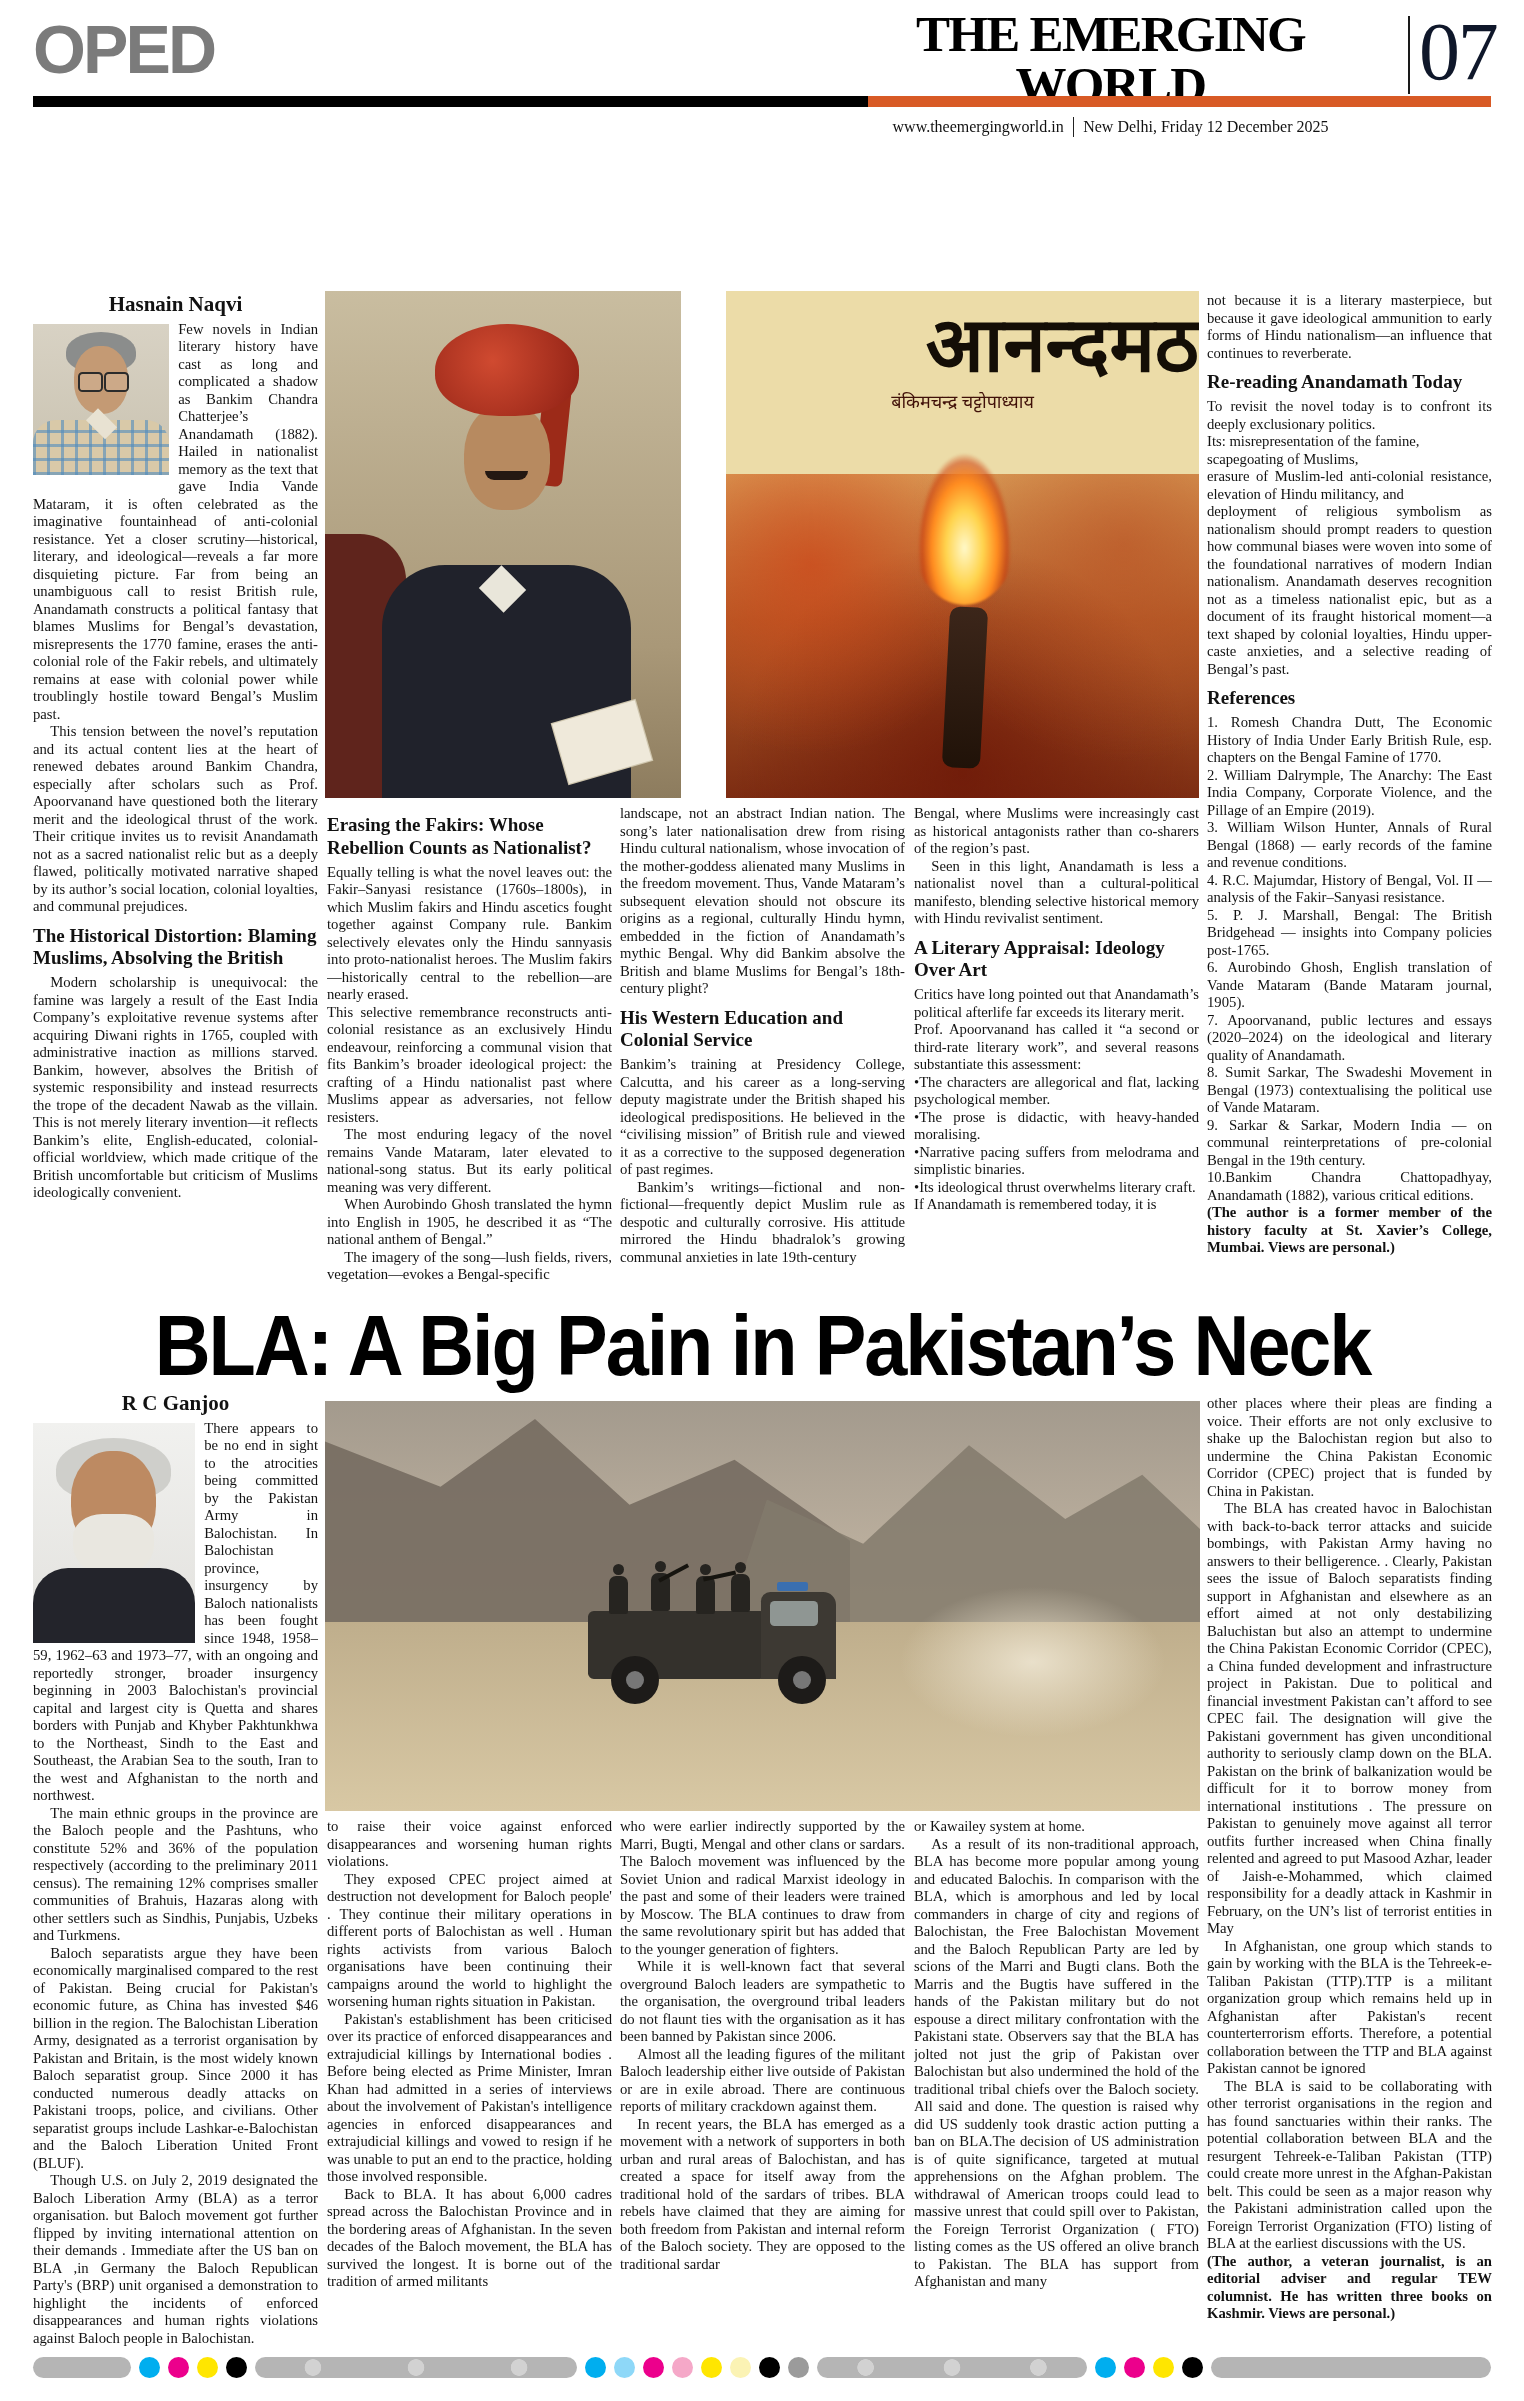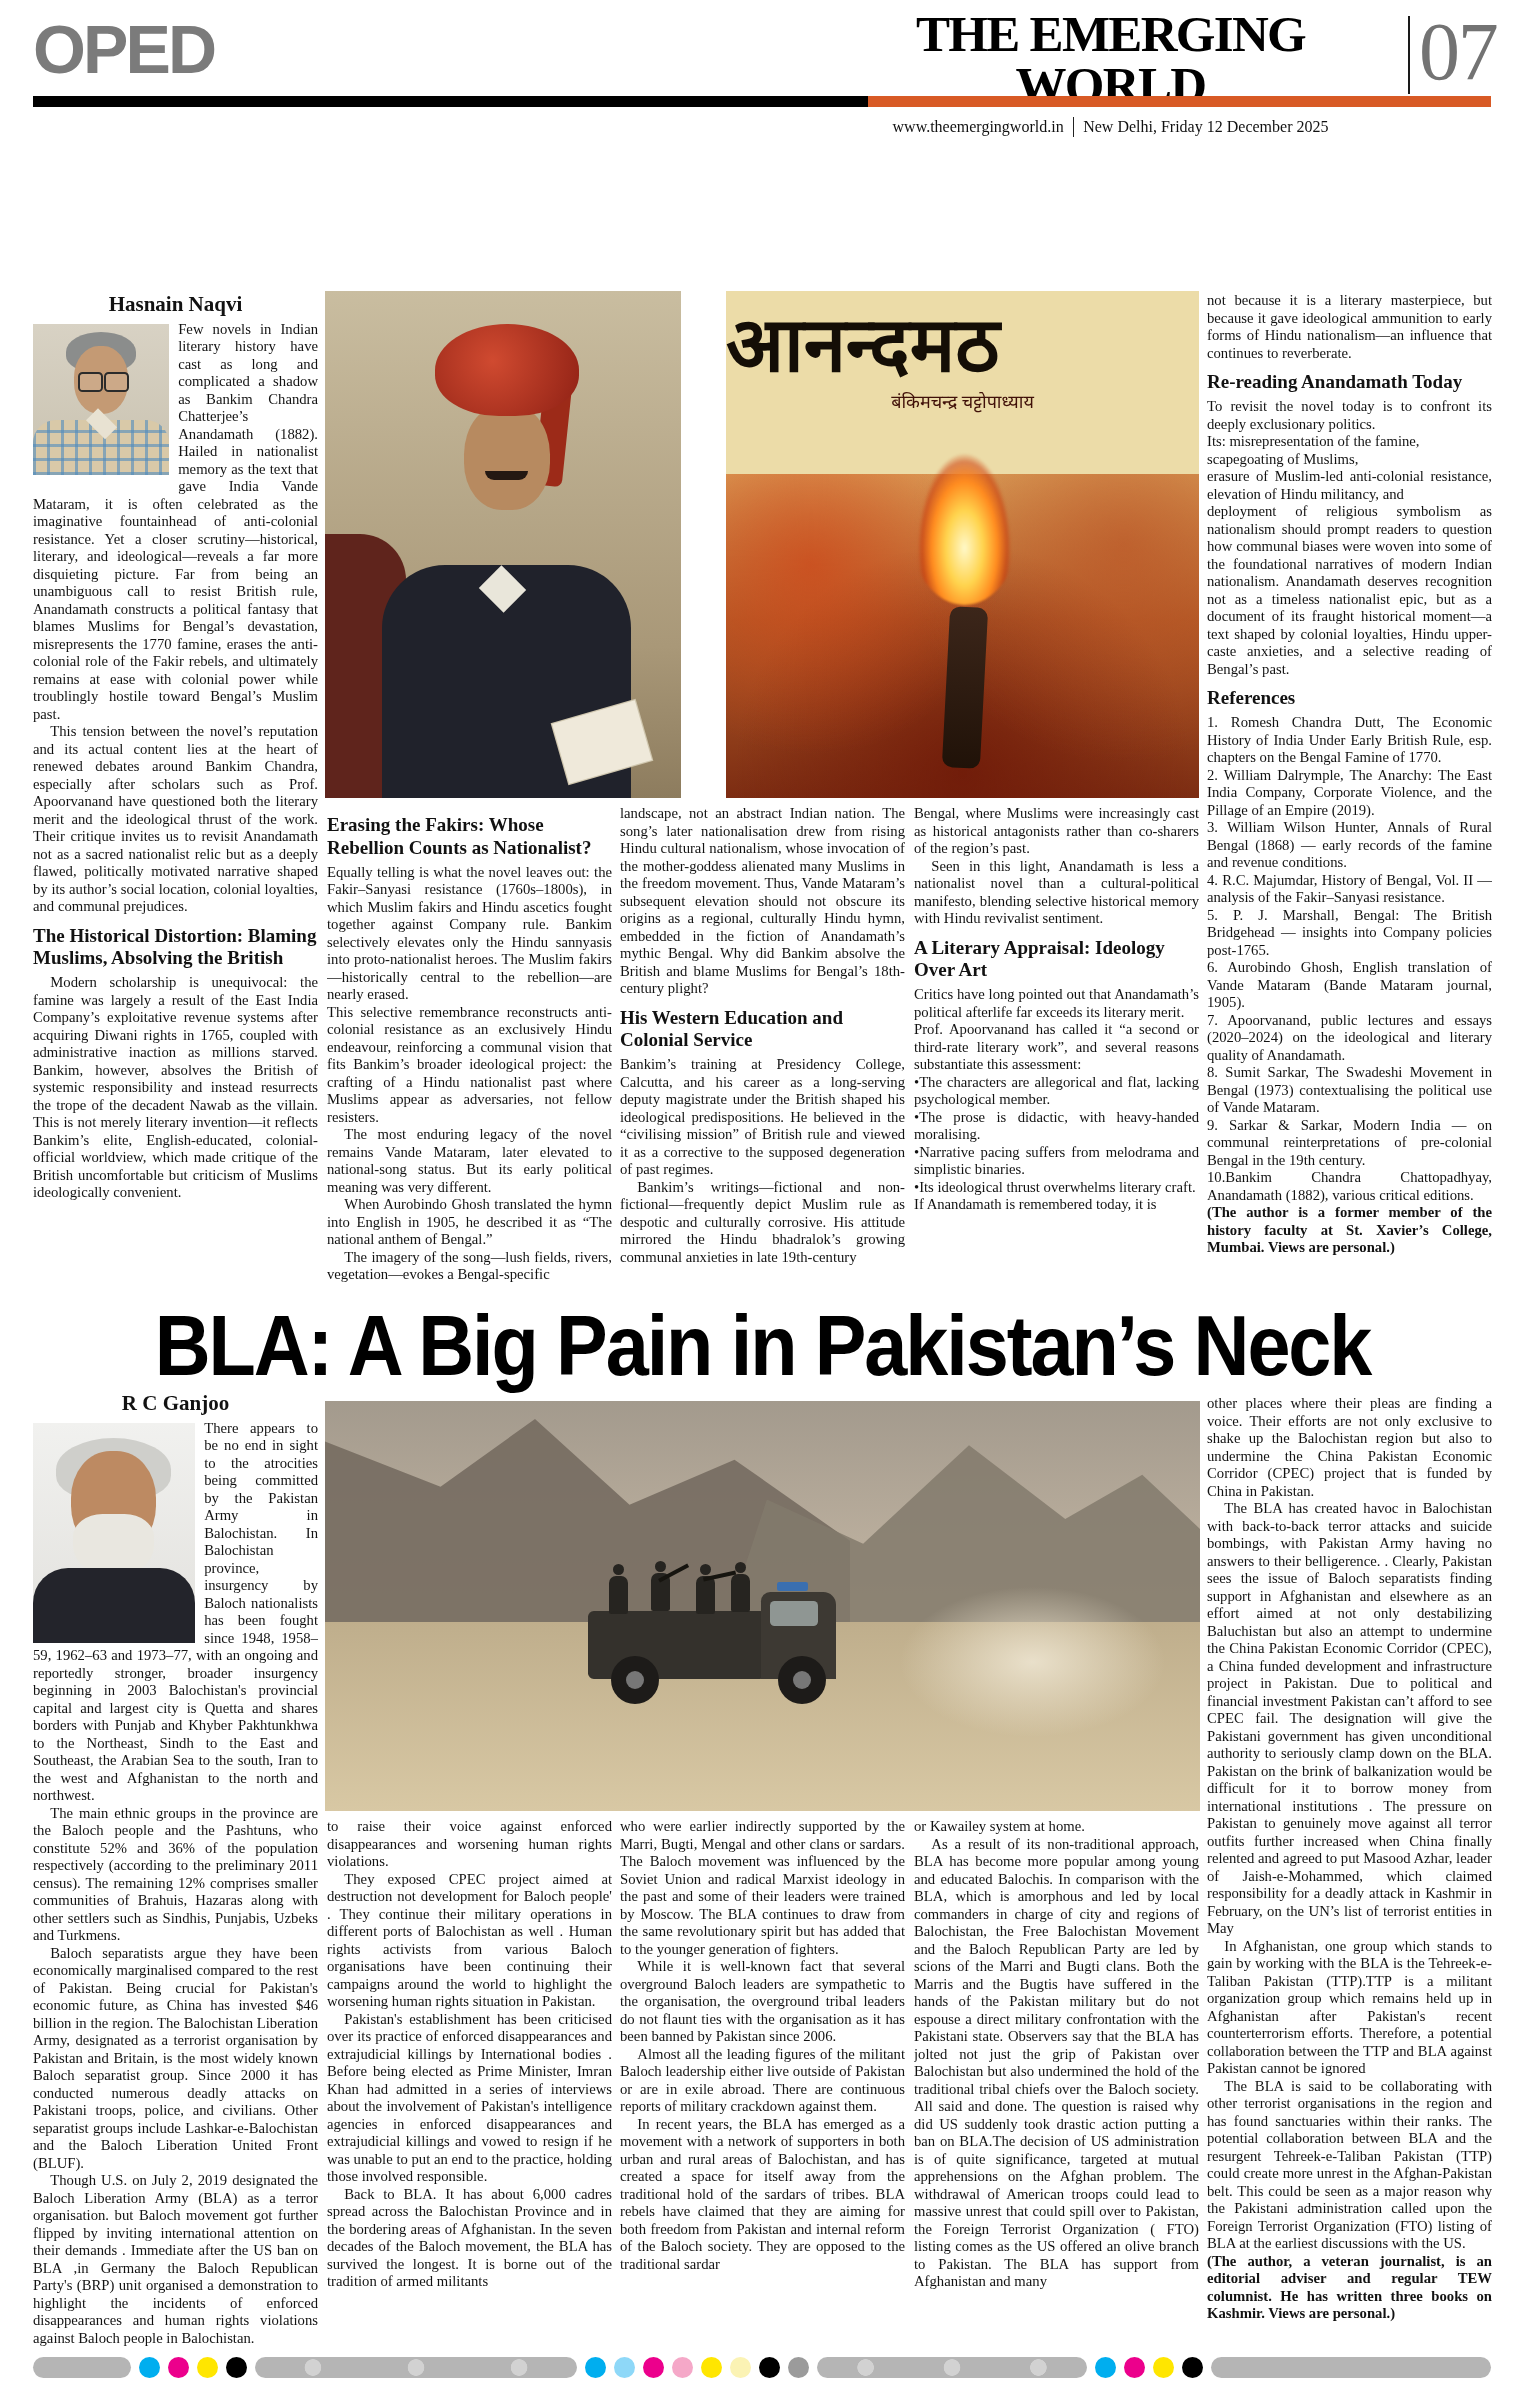--- a/index.html
+++ b/index.html
@@ -9,21 +9,21 @@
   
   .oped{position:absolute;left:33px;top:10.4px;font-family:"Liberation Sans",sans-serif;
         font-weight:800;font-size:68px;letter-spacing:-2.9px;color:#7b7b7b;}
   .mast{position:absolute;left:823px;top:9.2px;width:575px;text-align:center;}
   .mast-title{font-family:"Liberation Serif",serif;font-weight:bold;font-size:51px;
               letter-spacing:-1.7px;line-height:1.0;color:#000;}
   .mast-sub{margin-top:5.8px;font-size:16px;color:#111;display:flex;align-items:center;justify-content:center;gap:9.2px;}
   .vsep{display:inline-block;width:1.2px;height:19.6px;background:#222;}
   .vrule{position:absolute;left:1408px;top:16px;width:1.7px;height:78px;background:#1a1a1a;}
   .pageno{position:absolute;left:1419px;top:4.6px;font-family:"Liberation Serif",serif;
-          font-size:82px;letter-spacing:-2.3px;color:#737373;}
+          font-size:82px;letter-spacing:-2.3px;color:#0f172a;}
   .topbar{position:absolute;top:96px;left:33px;width:1458px;height:11px;display:flex;}
   .tb-black{width:835px;background:#000;}
   .tb-orange{flex:1;}
 
   
   .hl1{position:absolute;top:113px;left:11.5px;right:11.5px;text-align:center;
        font-family:"Liberation Sans",sans-serif;font-weight:bold;font-size:75px;
        line-height:87px;letter-spacing:-1.7px;color:#000;}
   .hl2{position:absolute;top:1296px;left:0;right:0;text-align:center;
        font-family:"Liberation Sans",sans-serif;font-weight:bold;font-size:86px;
@@ -62,21 +62,21 @@
   .pt-collar{position:absolute;left:45%;bottom:38%;width:35px;height:32px;background:#e9e6da;transform:rotate(45deg);}
   .pt-face{position:absolute;left:39%;top:22%;width:86px;height:107px;background:#b78a60;border-radius:48% 48% 44% 44%;}
   .pt-must{position:absolute;left:45%;top:35.5%;width:43px;height:9.2px;background:#241812;border-radius:0 0 11.5px 11.5px;}
   .pt-turban{position:absolute;left:31%;top:6.5%;width:144px;height:92px;
       background:radial-gradient(circle at 40% 40%,#d04a30,#8e2014);border-radius:52% 52% 46% 46%;}
   .pt-tail{position:absolute;left:60%;top:18%;width:28px;height:104px;background:#9c2a18;border-radius:7px;transform:rotate(6deg);}
   .pt-paper{position:absolute;right:10%;bottom:5%;width:86px;height:62px;background:#efe9da;transform:rotate(-16deg);box-shadow:0 0 0 1.2px #cfc6ae;}
 
   
   .bookcover{left:726px;top:291px;width:473px;height:507px;background:#ecdca8;}
-  .bc-title{margin-top:15px;text-align:left;font-weight:bold;font-size:76px;line-height:1.05;color:#140e06;}
+  .bc-title{margin-top:15px;text-align:right;font-weight:bold;font-size:76px;line-height:1.05;color:#140e06;}
   .bc-sub{text-align:center;font-size:18px;margin-top:3.5px;color:#401008;}
   .bc-scene{position:absolute;left:0;right:0;bottom:0;height:64%;
       background:radial-gradient(circle at 18% 28%,rgba(205,70,25,.75),transparent 42%),
                  radial-gradient(circle at 84% 22%,rgba(185,80,35,.65),transparent 46%),
                  radial-gradient(circle at 50% 92%,rgba(110,25,8,.85),transparent 60%),
                  linear-gradient(180deg,#dca45c,#b35c28 45%,#7c2c12);}
   .bc-arm{position:absolute;left:46.5%;bottom:6%;width:38px;height:161px;
       background:linear-gradient(180deg,#3c261a,#201208);border-radius:10.4px;transform:rotate(3deg);}
   .bc-flame{position:absolute;left:39%;bottom:38%;width:109px;height:178px;
       background:radial-gradient(50% 62% at 50% 68%,#fff8c8 0%,#ffd44e 34%,#ff8c20 60%,rgba(205,60,10,.55) 78%,transparent 86%);

